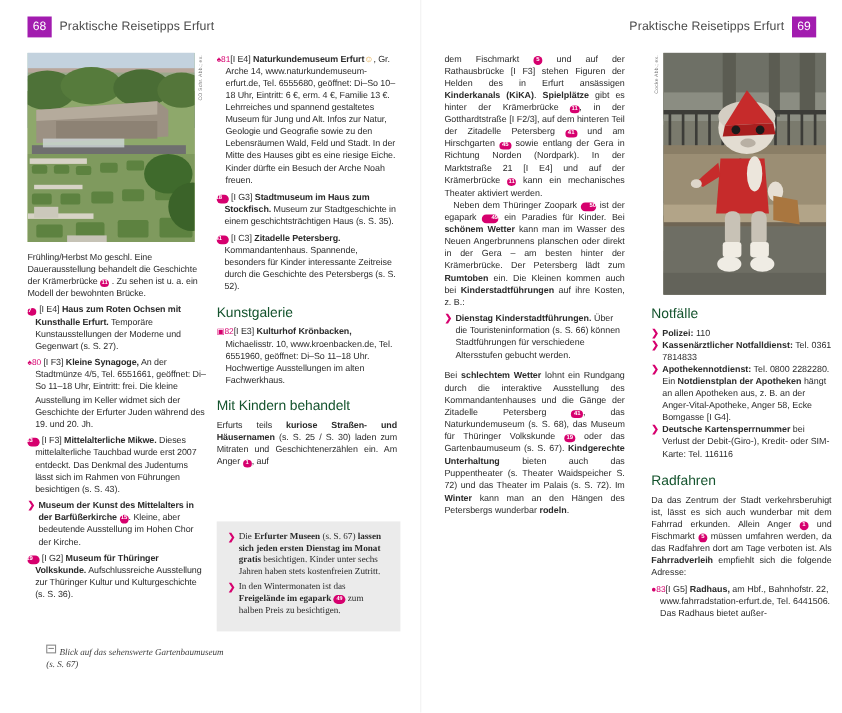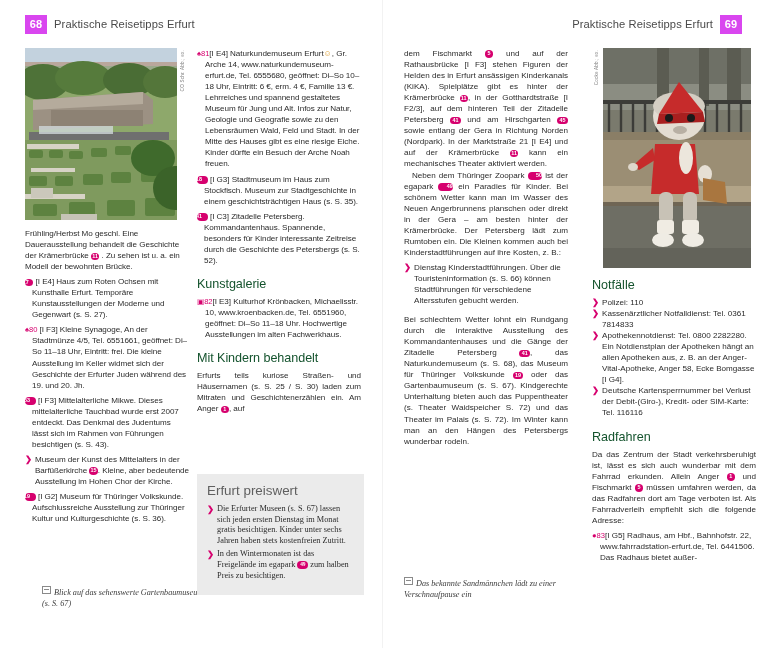--- a/index.html
+++ b/index.html
@@ -27,29 +27,29 @@
     height: 20px;
     display: flex;
     align-items: center;
     font-size: 11.2px;
     color: #4a4a4a;
     letter-spacing: .1px;
   }
   .head-left { left: 25px; }
   .head-right { right: 23px; }
   .folio {
-    background: #d946ef;
+    background: #a21caf;
     color: #ffffff;
     font-size: 11px;
     width: 22px;
     height: 19px;
     display: flex;
     align-items: center;
     justify-content: center;
-    font-weight: 700;
+    font-weight: 400;
   }
   .head-left .folio { margin-right: 7px; }
   .head-right .folio { margin-left: 7px; }
 
   
   .gutter {
     position: absolute;
     left: 382px;
     top: 0;
     bottom: 0;
@@ -71,21 +71,21 @@
   .col-3 { left: 404px; }
   .col-4 { left: 592px; }
 
   
   .col-1, .col-2 { letter-spacing: -.06px; }
 
   p { margin: 0; }
   .para { margin: 0 0 0 0; }
   .para.indent { text-indent: 8px; }
   .just { text-align: justify; }
-  b, .b { font-weight: normal; }
+  b, .b { font-weight: bold; }
 
   
   .photo {
     position: relative;
     overflow: hidden;
   }
   .photo-garden {
     position: absolute;
     left: 25px;
     top: 48px;
@@ -380,21 +380,20 @@
     <div class="sec-head">Kunstgalerie</div>
 
     <p class="para hang2"><span class="poi"><span class="gly">▣</span><span>82</span></span><span>[I E3]</span> <b>Kulturhof Krönbacken,</b><span> Michaelisstr. 10, www.kroenbacken.de, Tel. 6551960, geöffnet: Di–So 11–18 Uhr. Hochwertige Ausstellungen im alten Fachwerkhaus.</span></p>
 
     <div class="sec-head">Mit Kindern behandelt</div>
 
     <p class="para just"><span>Erfurts teils </span><b>kuriose Straßen- und Häusernamen</b><span> (s. S. 25 / S. 30) laden zum Mitraten und Geschichtenerzählen ein. Am Anger </span><span class="dot">1</span><span>, auf</span></p>
   </div>
 
   <div class="box">
-    <div class="box-title">Erfurt preiswert</div>
     <div class="box-body">
       <div class="bullet-row">
         <span class="chev">❯</span>
         <span class="btxt"><span>Die </span><b>Erfurter Museen</b><span> (s. S. 67) </span><b>lassen sich jeden ersten Dienstag im Monat gratis</b><span> besichtigen. Kinder unter sechs Jahren haben stets kostenfreien Zutritt.</span></span>
       </div>
       <div class="bullet-row">
         <span class="chev">❯</span>
         <span class="btxt"><span>In den Wintermonaten ist das </span><b>Freigelände im egapark</b>&nbsp;<span class="dot wide">49</span><span> zum halben Preis zu besichtigen.</span></span>
       </div>
     </div>
@@ -407,23 +406,20 @@
     <p class="para just indent"><span>Neben dem Thüringer Zoopark </span><span class="dot wide">50</span><span> ist der egapark </span><span class="dot wide">49</span><span> ein Paradies für Kinder. Bei </span><b>schönem Wetter</b><span> kann man im Wasser des Neuen Angerbrunnens planschen oder direkt in der Gera – am besten hinter der Krämerbrücke. Der Petersberg lädt zum </span><b>Rumtoben</b><span> ein. Die Kleinen kommen auch bei </span><b>Kinderstadtführungen</b><span> auf ihre Kosten, z. B.:</span></p>
 
     <div class="bullet-row mt4">
       <span class="chev">❯</span>
       <span class="btxt"><b>Dienstag Kinderstadtführungen.</b><span> Über die Touristeninformation (s. S. 66) können Stadtführungen für verschiedene Altersstufen gebucht werden.</span></span>
     </div>
 
     <p class="para just mt8"><span>Bei </span><b>schlechtem Wetter</b><span> lohnt ein Rundgang durch die interaktive Ausstellung des Kommandantenhauses und die Gänge der Zitadelle Petersberg </span><span class="dot wide">41</span><span>, das Naturkundemuseum (s. S. 68), das Museum für Thüringer Volkskunde </span><span class="dot wide">19</span><span> oder das Gartenbaumuseum (s. S. 67). </span><b>Kindgerechte Unterhaltung</b><span> bieten auch das Puppentheater (s. Theater Waidspeicher S. 72) und das Theater im Palais (s. S. 72). Im </span><b>Winter</b><span> kann man an den Hängen des Petersbergs wunderbar </span><b>rodeln</b><span>.</span></p>
   </div>
 
-  <div class="caption caption-right">
-    <span class="cap-icon"></span><span>Das bekannte Sandmännchen lädt zu einer Verschnaufpause ein</span>
-  </div>
 
   <div class="col col-4" style="top:278px;">
 
     <div class="sec-head" style="margin-top:0">Notfälle</div>
 
     <div class="bullet-row">
       <span class="chev">❯</span>
       <span class="btxt"><b>Polizei:</b><span> 110</span></span>
     </div>
     <div class="bullet-row">

